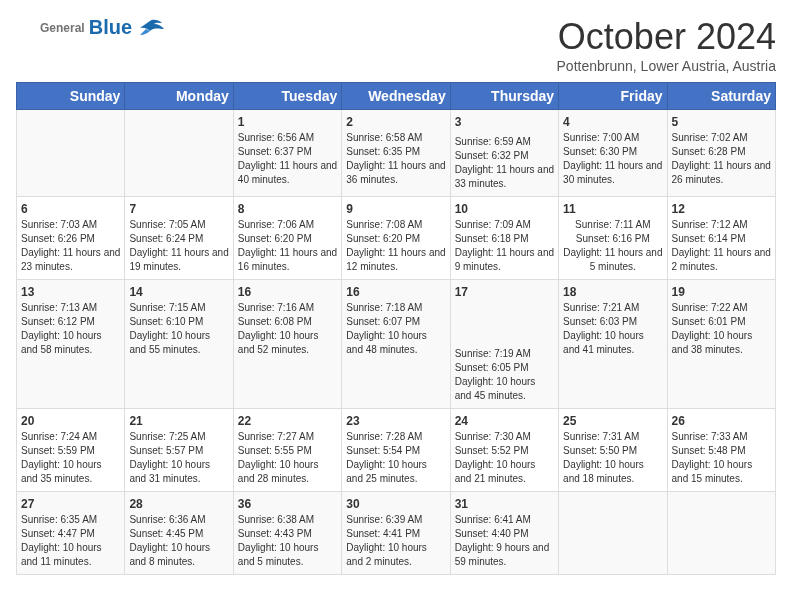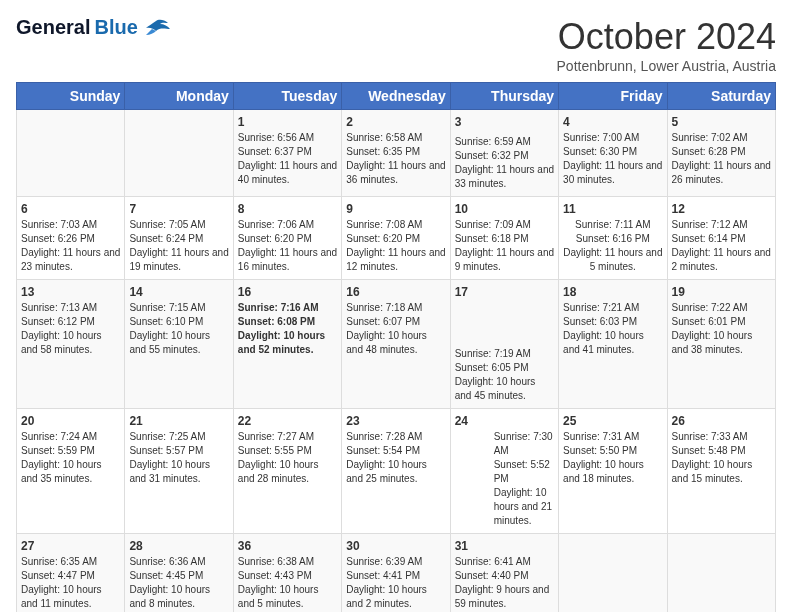--- a/index.html
+++ b/index.html
@@ -71,21 +71,21 @@
     .day-info {
       font-size: 10px;
       line-height: 1.4;
       color: #333;
     }
     .logo-wrapper {
       display: flex;
       align-items: center;
       gap: 4px;
     }
-    .logo-general { color: #0f172a; font-size: 20px; font-weight: bold; }
+    .logo-general { color: #737373; font-size: 12px; font-weight: bold; margin-left: 24px; }
     .logo-blue { color: #1a6aad; font-size: 20px; font-weight: bold; }
     .logo-bird {
       display: inline-block;
       width: 28px;
       height: 20px;
     }
   </style>
 </head>
 <body>
 
@@ -205,21 +205,21 @@
 Daylight: 10 hours and 58 minutes.</div>
         </td>
         <td>
           <span class="day-num">14</span>
           <div class="day-info" style="white-space: pre-line;">Sunrise: 7:15 AM
 Sunset: 6:10 PM
 Daylight: 10 hours and 55 minutes.</div>
         </td>
         <td>
           <span class="day-num">16</span>
-          <div class="day-info" style="white-space: pre-line; font-weight: bold;">Sunrise: 7:16 AM
+          <div class="day-info" style="white-space: pre-line;">Sunrise: 7:16 AM
 Sunset: 6:08 PM
 Daylight: 10 hours and 52 minutes.</div>
         </td>
         <td>
           <span class="day-num">16</span>
           <div class="day-info" style="white-space: pre-line;">Sunrise: 7:18 AM
 Sunset: 6:07 PM
 Daylight: 10 hours and 48 minutes.</div>
         </td>
         <td>
@@ -261,21 +261,21 @@
 Daylight: 10 hours and 28 minutes.</div>
         </td>
         <td>
           <span class="day-num">23</span>
           <div class="day-info" style="white-space: pre-line;">Sunrise: 7:28 AM
 Sunset: 5:54 PM
 Daylight: 10 hours and 25 minutes.</div>
         </td>
         <td>
           <span class="day-num">24</span>
-          <div class="day-info" style="white-space: pre-line; margin-left: 39px;">Sunrise: 7:30 AM
+          <div class="day-info" style="white-space: pre-line;">Sunrise: 7:30 AM
 Sunset: 5:52 PM
 Daylight: 10 hours and 21 minutes.</div>
         </td>
         <td>
           <span class="day-num">25</span>
           <div class="day-info" style="white-space: pre-line;">Sunrise: 7:31 AM
 Sunset: 5:50 PM
 Daylight: 10 hours and 18 minutes.</div>
         </td>
         <td>

